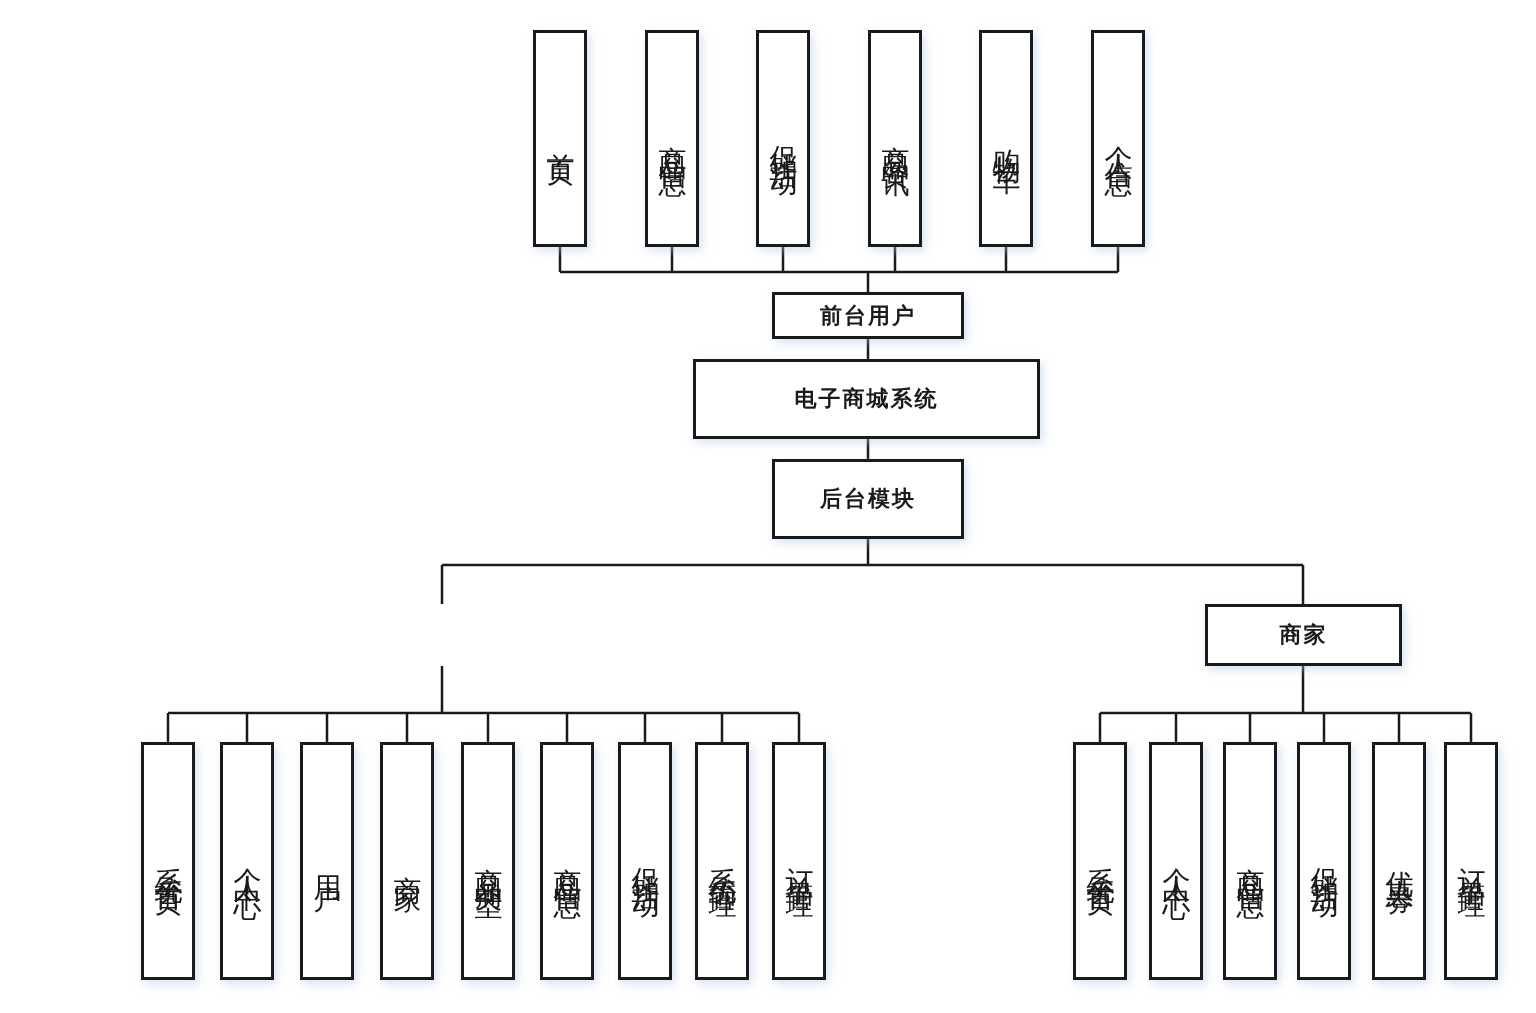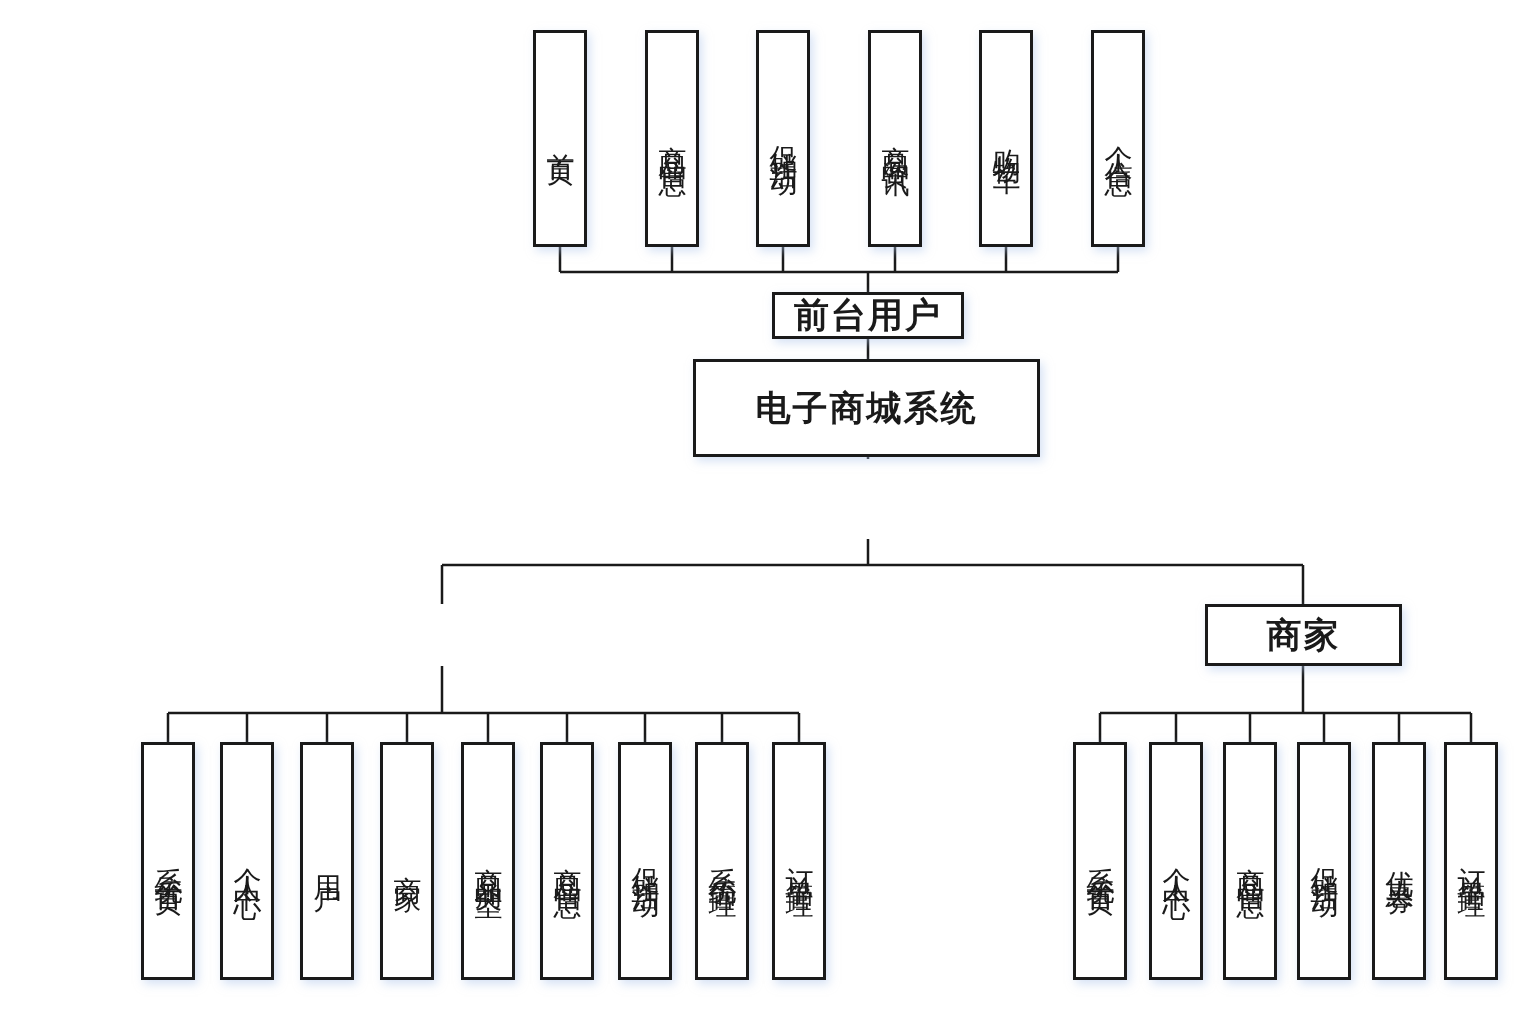--- a/index.html
+++ b/index.html
@@ -13,21 +13,21 @@
   }
   .wires{position:absolute;left:0;top:0;color:var(--ink);}
   .node{
     position:absolute;box-sizing:border-box;
     border:3px solid var(--ink);background:var(--paper);color:var(--ink);
     display:flex;align-items:center;justify-content:center;
     box-shadow:3px 4px 9px var(--shadow);
   }
   .hbox{
     font-family:"Liberation Sans","DejaVu Sans",sans-serif;
-    font-weight:700;font-size:35px;letter-spacing:2px;white-space:nowrap;
+    font-weight:700;font-size:22px;letter-spacing:2px;white-space:nowrap;
   }
   .vbox{
     width:54px;
     font-family:"Liberation Serif","DejaVu Serif",serif;
     font-weight:400;font-size:28px;
     writing-mode:vertical-rl;text-orientation:upright;letter-spacing:8px;
     line-height:1;
   }
   .vtop{top:30px;height:217px;}
   .vchild{top:742px;height:238px;}
@@ -51,21 +51,22 @@
   </svg>
 
   <div class="node vbox vtop" style="left:533px">首页</div>
   <div class="node vbox vtop" style="left:645px">商品信息</div>
   <div class="node vbox vtop" style="left:756px">促销活动</div>
   <div class="node vbox vtop" style="left:868px">商品资讯</div>
   <div class="node vbox vtop" style="left:979px">购物车</div>
   <div class="node vbox vtop" style="left:1091px">个人信息</div>
 
   <div class="node hbox" style="left:772px;top:292px;width:192px;height:47px">前台用户</div>
-  <div class="node hbox" style="left:693px;top:359px;width:347px;height:98px">电子商城系统</div>
+  <div class="node hbox" style="left:693px;top:359px;width:347px;height:80px">电子商城系统</div>
+  <div class="node hbox" style="left:772px;top:459px;width:192px;height:80px">后台模块</div>
 
   <div class="node hbox" style="left:1205px;top:604px;width:197px;height:62px">商家</div>
 
   <div class="node vbox vchild" style="left:141px">系统首页</div>
   <div class="node vbox vchild" style="left:220px">个人中心</div>
   <div class="node vbox vchild" style="left:300px">用户</div>
   <div class="node vbox vchild" style="left:380px">商家</div>
   <div class="node vbox vchild" style="left:461px">商品类型</div>
   <div class="node vbox vchild" style="left:540px">商品信息</div>
   <div class="node vbox vchild" style="left:618px">促销活动</div>

